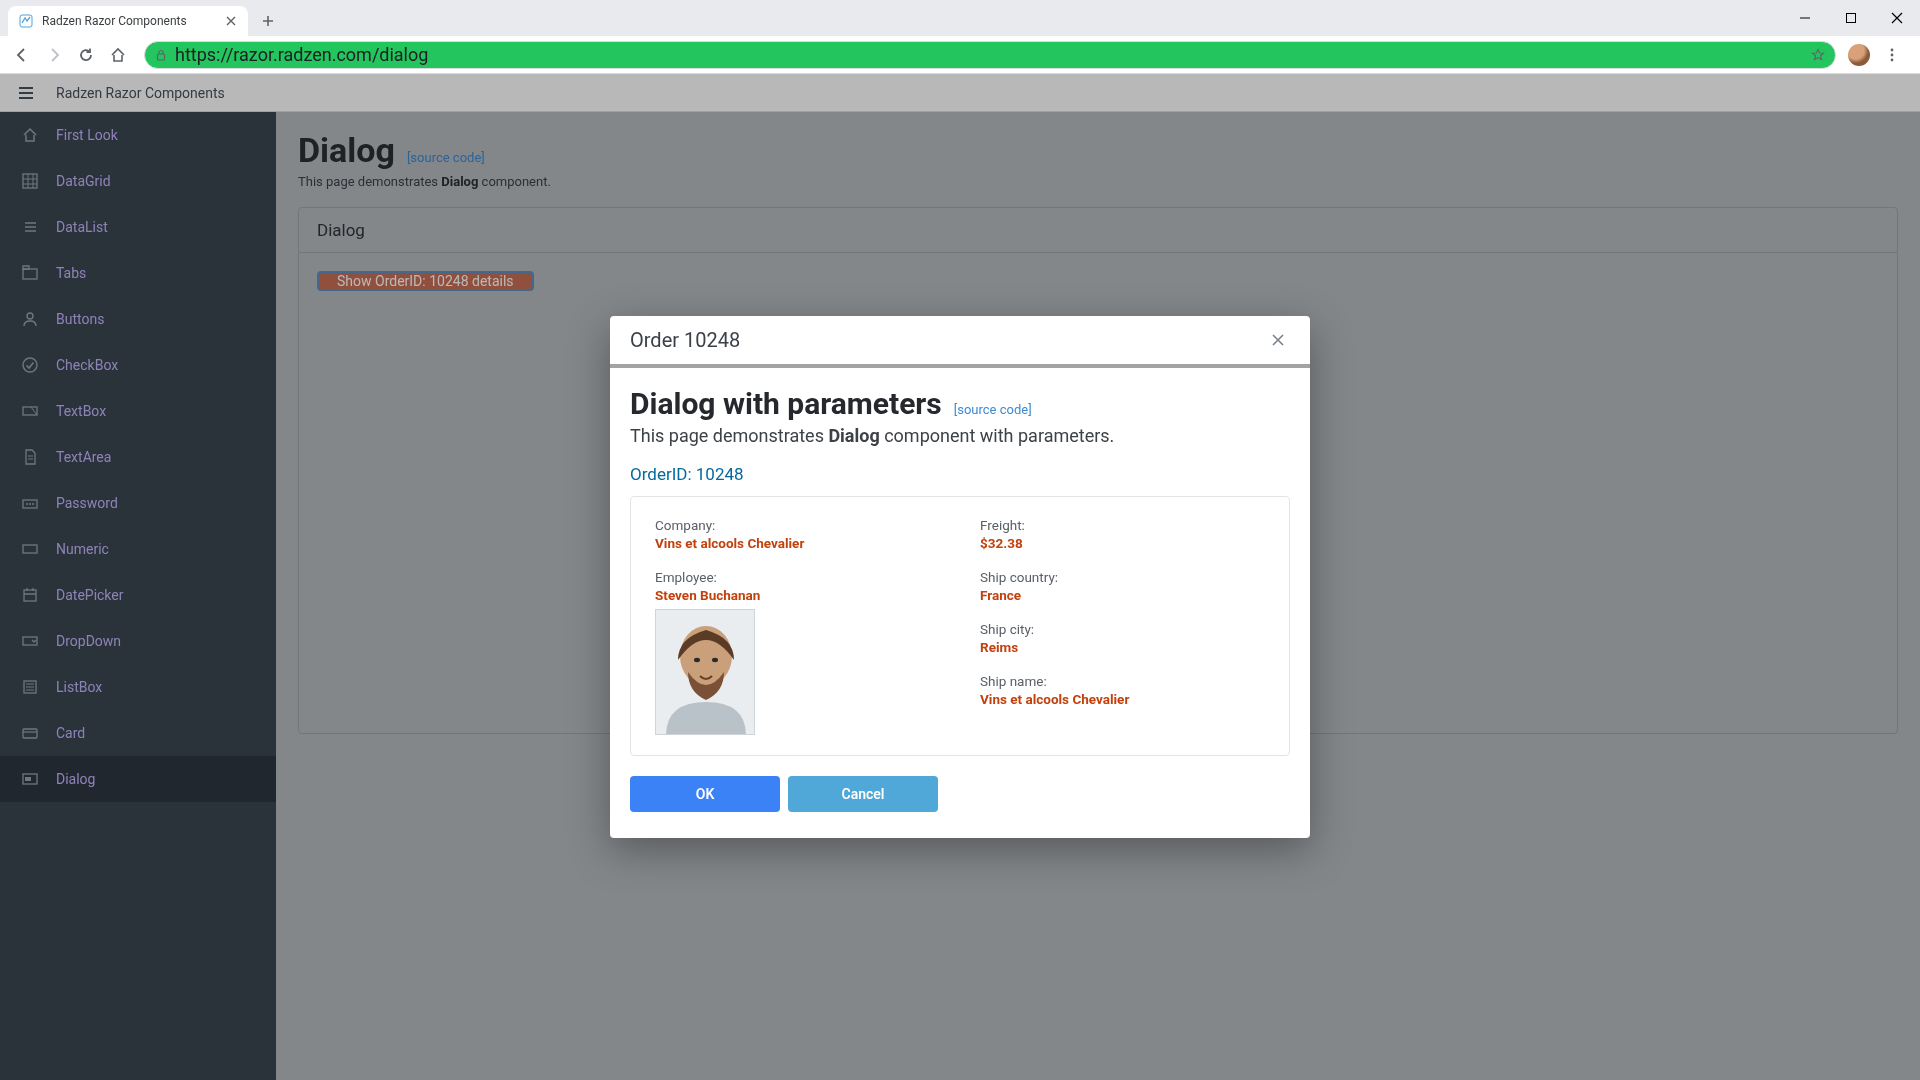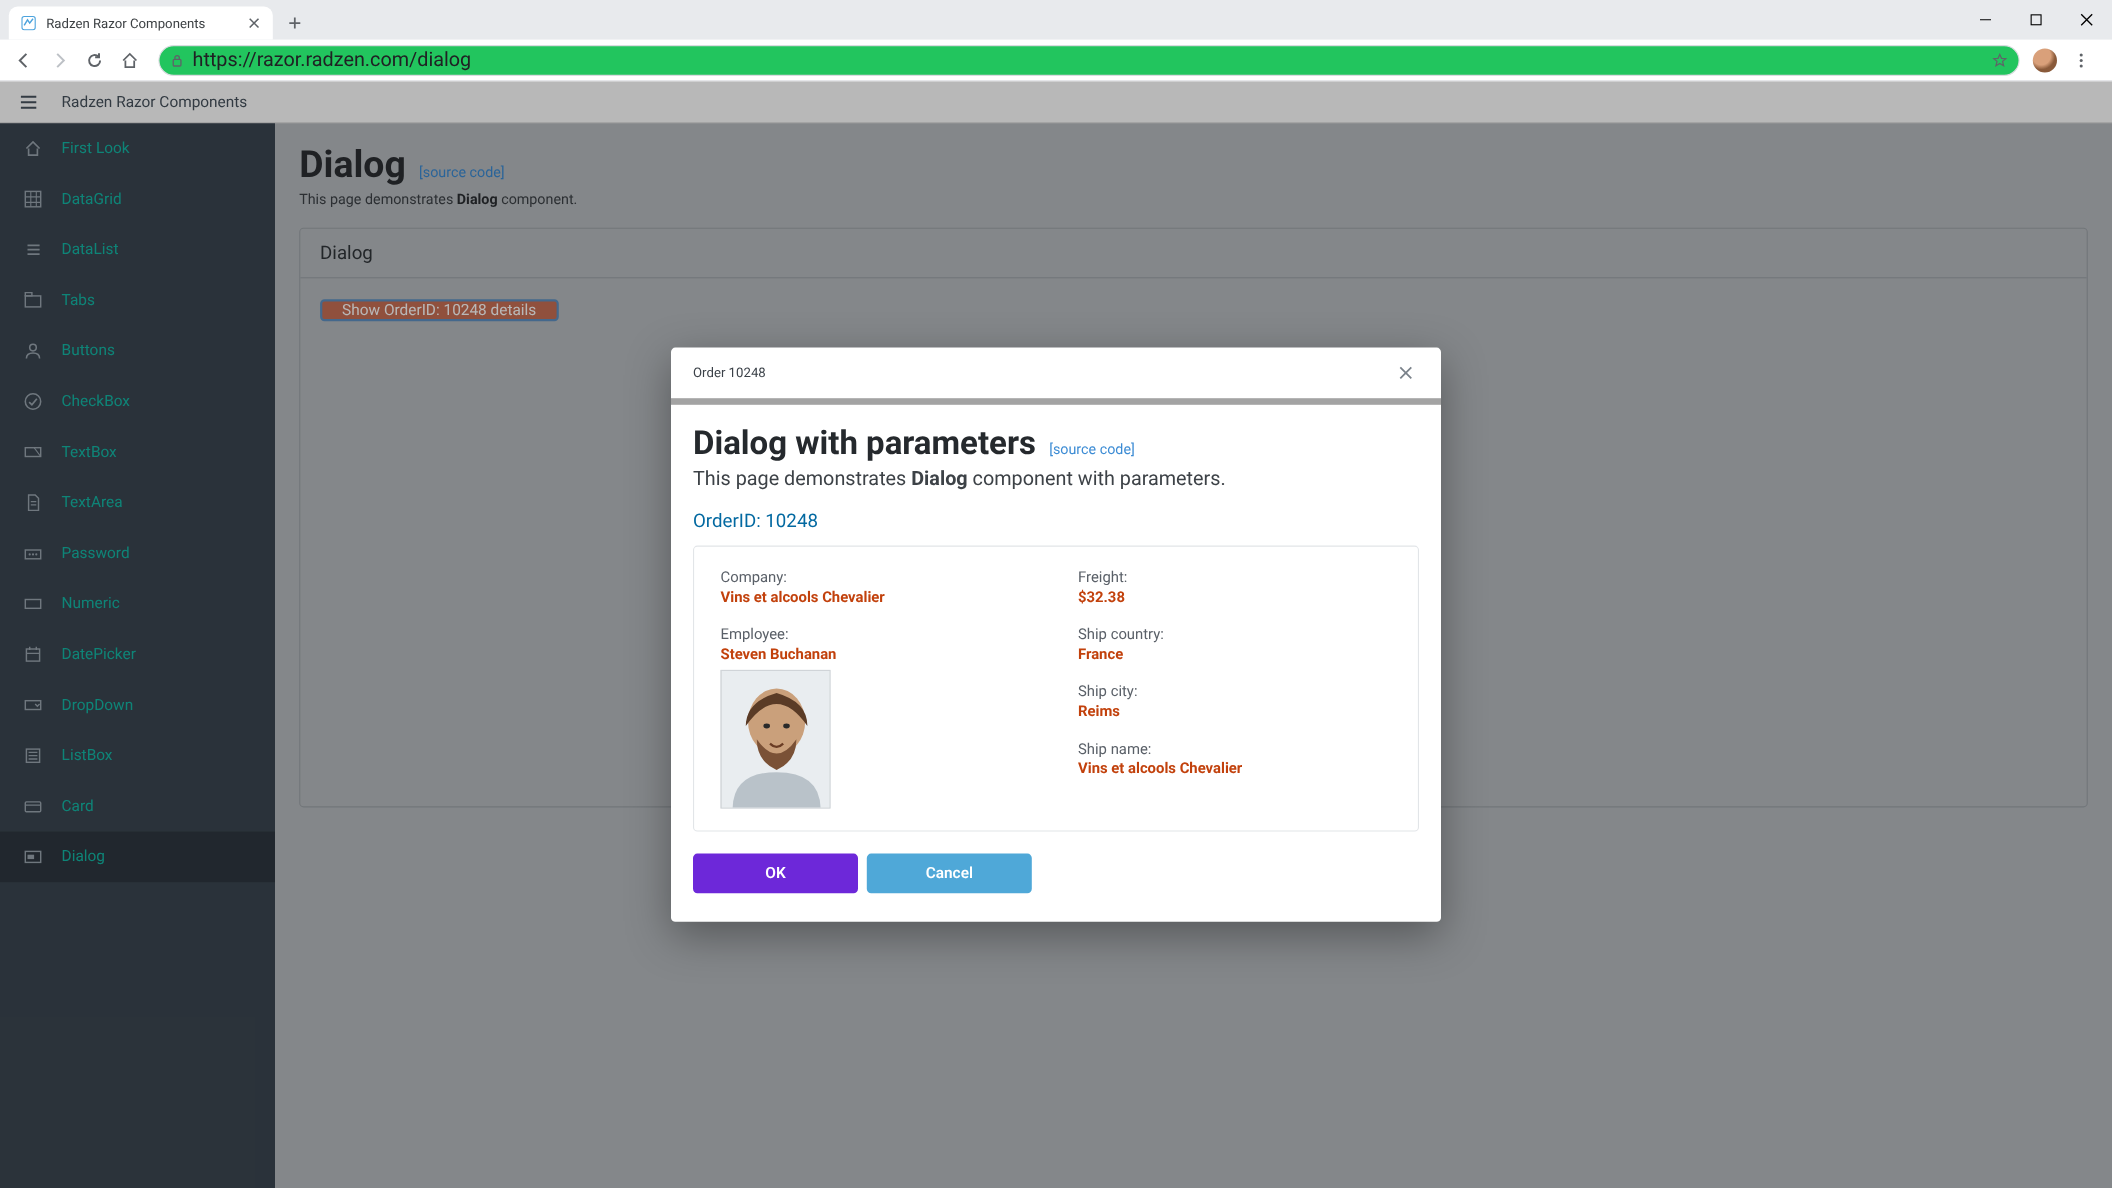--- a/index.html
+++ b/index.html
@@ -28,56 +28,56 @@
 
 .app-area { position: relative; width: 100%; height: calc(1080px - 36px - 38px); }
 .backdrop { position:absolute; inset:0; background: rgba(0,0,0,0.28); z-index: 50; }
 
 
 .app-topbar { height: 38px; background:#fff; border-bottom:1px solid #e0e0e0; display:flex; align-items:center; padding: 0 14px; gap: 18px; color:#47525d; font-size:14px; }
 .hamburger { width:24px; height:24px; display:flex; align-items:center; justify-content:center; color:#47525d; }
 
 
 .app-body { display:flex; height: calc(100% - 38px); }
-.sidebar { width: 250px; background:#3b4651; color:#14b8a6; overflow:hidden; }
+.sidebar { width: 276px; background:#3b4651; color:#c4b5fd; overflow:hidden; }
 .side-item { height: 46px; display:flex; align-items:center; padding: 0 20px; gap: 16px; font-size: 14px; cursor:pointer; }
 .side-item.active { background:#2e3740; }
 .side-item .side-icon { width:20px; color:#9aa5af; display:inline-flex; align-items:center; justify-content:center; }
 
 .content { flex:1; background:#b7bbbf; padding: 18px 22px; position:relative; }
 .page-title-row { display:flex; align-items:baseline; gap:12px; }
 .page-title { font-size: 34px; font-weight:700; color:#2c2f33; }
 .source-link { font-size:13px; color:#3b8bd4; }
 .page-sub { font-size:13px; color:#3d4247; margin-top:4px; }
 .page-sub b { color:#2c2f33; }
 
 .panel { margin-top:18px; background:#b7bbbf; border:1px solid #9ea4a9; border-radius:4px; }
 .panel-header { padding: 12px 18px; font-size:17px; color:#30353a; border-bottom:1px solid #9ea4a9; }
 .panel-body { padding: 18px; min-height: 480px; }
 .show-btn { background:#c86f55; color:#ffffff; border:2px solid #5f91c2; border-radius:4px; padding: 0 18px; font-size:14px; }
 
 
 .dialog-wrap { position:absolute; z-index:100; left:50%; top:50%; transform:translate(-50%, -50%); width: 700px; background:#fff; border-radius:4px; box-shadow: 0 12px 40px rgba(0,0,0,0.35); }
-.dlg-titlebar { height:52px; border-bottom:6px solid #a3a3a3; display:flex; align-items:center; padding: 17px 20px; color:#3b4148; font-size:12px; }
+.dlg-titlebar { height:52px; border-bottom:4px solid #a3a3a3; display:flex; align-items:center; padding: 17px 20px; color:#3b4148; font-size:20px; }
 .dlg-titlebar .dlg-x { margin-left:auto; color:#7a828a; width:24px; height:24px; display:flex; align-items:center; justify-content:center; }
 .dlg-body { padding: 18px 20px 26px 20px; }
 .dlg-h { display:flex; align-items:baseline; gap:12px; }
 .dlg-h h1 { font-size:30px; font-weight:700; color:#25292d; }
 .dlg-sub { font-size:18px; color:#3d4247; margin-top:4px; }
 .dlg-orderid { font-size:17px; color:#0369a1; margin-top:18px; }
 
 .card { border:1px solid #e2e5e8; border-radius:4px; margin-top:12px; padding: 20px 24px; display:flex; gap: 40px; }
 .card-col { flex:1; display:flex; flex-direction:column; gap: 18px; font-size:13.5px; color:#3b4148; }
 .card-col .lbl { color:#5a6068; }
 .card-col .val { font-weight:700; color:#c2410c; margin-top:2px; }
 .employee-photo { width:100px; height:126px; margin-top:6px; border:1px solid #d0d4d8; background:#dfe3e7; overflow:hidden; }
 
 .dlg-actions { display:flex; gap:8px; margin-top:20px; }
 .btn { height:36px; min-width:150px; border:none; border-radius:4px; color:#fff; font-size:14px; font-weight:600; cursor:pointer; }
-.btn-ok { background:#6d28d9; }
+.btn-ok { background:#3b82f6; }
 .btn-cancel { background:#4fa8d8; }
 
 svg { display:block; }
 </style>
 </head>
 <body>
 
 <div class="chrome-chrome">
   <div class="tab-strip">
     <div class="tab">

